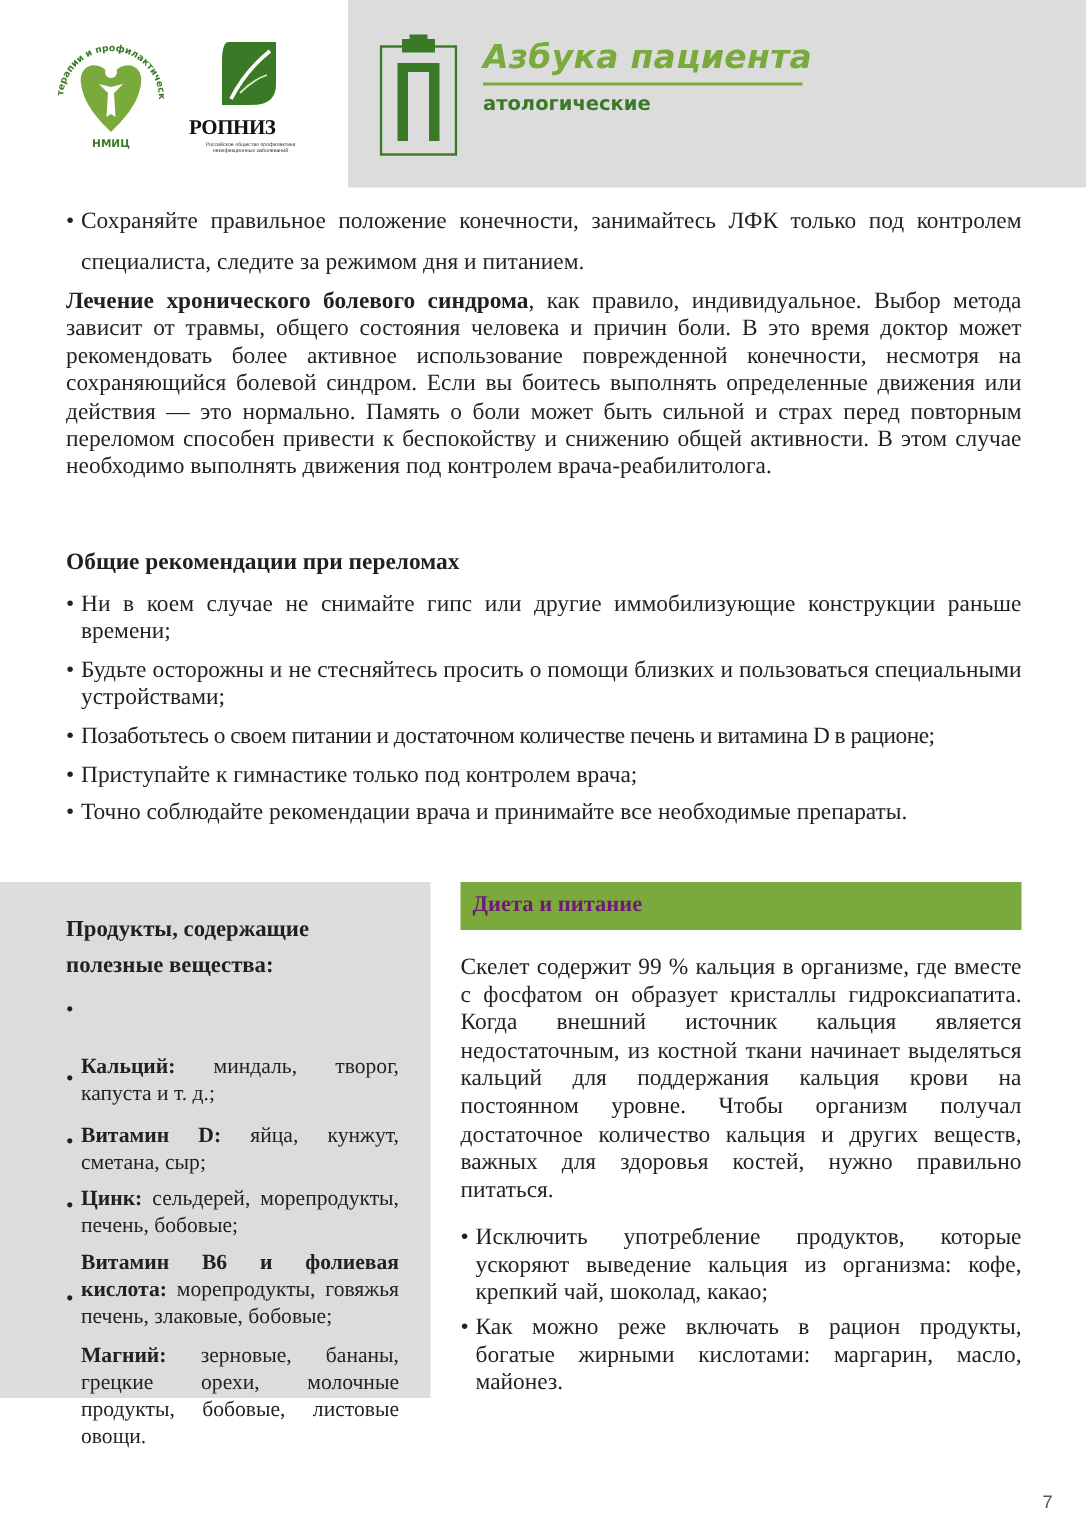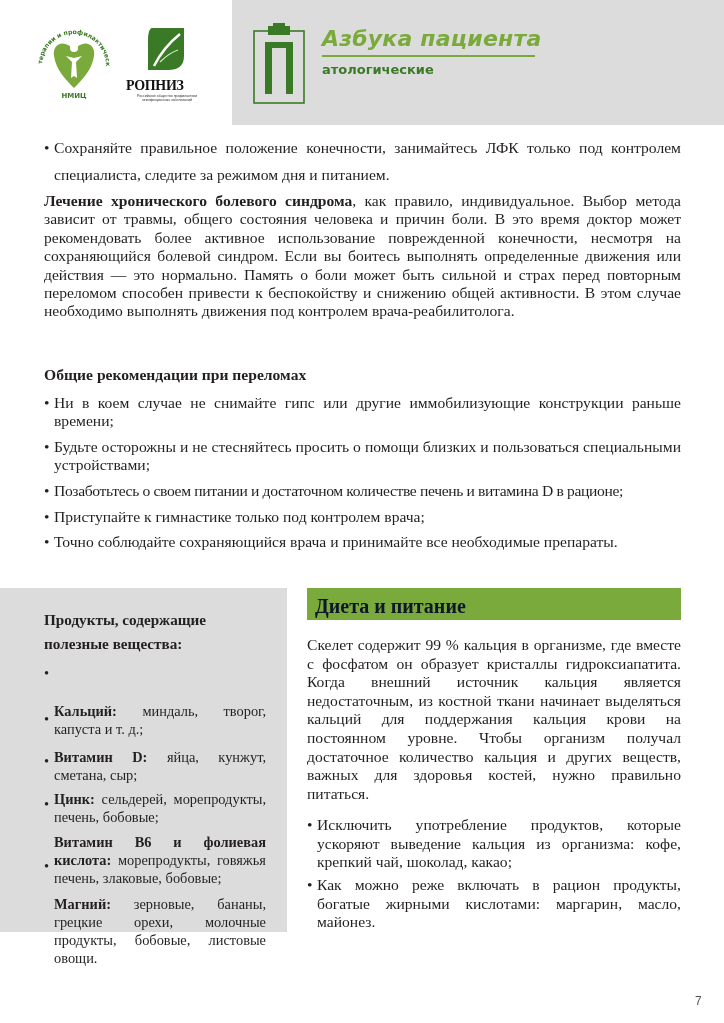--- a/index.html
+++ b/index.html
@@ -35,21 +35,21 @@
 
   
   .side-panel { position: absolute; left: 0; top: 588px; width: 287px; height: 344px; background: #dcdcdc; }
   .side-title { position: absolute; left: 44px; top: 608px; width: 220px; font-size: 15.2px; font-weight: 700; line-height: 24px; }
   .side-item { position: absolute; left: 44px; width: 222px; font-size: 14.4px; line-height: 18px; }
   .side-item .dot { position: absolute; left: 0; top: 0; }
   .side-item .txt { display: block; padding-left: 10px; text-align: justify; margin-top: 38px; }
 
   
   .diet-bar { position: absolute; left: 307px; top: 588px; width: 374px; height: 32px; background: #7aaa3c; }
-  .diet-bar span { position: absolute; left: 8px; top: 7px; color: #0f172a; font-weight: 700; font-size: 20px; }
+  .diet-bar span { position: absolute; left: 8px; top: 7px; color: #701a75; font-weight: 700; font-size: 15px; }
   .diet-p { position: absolute; left: 307px; top: 636px; width: 374px; font-size: 15.6px; line-height: 18.6px; text-align: justify; }
   .diet-b { position: absolute; left: 307px; width: 374px; font-size: 15.6px; line-height: 18.6px; }
   .diet-b .dot { position: absolute; left: 0; top: 0; }
   .diet-b .txt { display: block; padding-left: 10px; text-align: justify; }
 
   .page-num { position: absolute; left: 695px; top: 994px; font-family: "Liberation Sans", sans-serif; font-size: 12px; color: #555; }
 </style>
 </head>
 <body>
 
@@ -115,21 +115,21 @@
 <div class="bullet" style="left:44px; top:482px; width:637px;">
   <span class="dot">•</span>
   <span class="txt" style="text-align:left; white-space:nowrap; letter-spacing:-0.35px;">Позаботьтесь о своем питании и достаточном количестве печень и витамина D в рационе;</span>
 </div>
 <div class="bullet" style="left:44px; top:508px; width:637px;">
   <span class="dot">•</span>
   <span class="txt">Приступайте к гимнастике только под контролем врача;</span>
 </div>
 <div class="bullet" style="left:44px; top:533px; width:637px;">
   <span class="dot">•</span>
-  <span class="txt">Точно соблюдайте сохраняющийся врача и принимайте все необходимые препараты.</span>
+  <span class="txt">Точно соблюдайте рекомендации врача и принимайте все необходимые препараты.</span>
 </div>
 
 <div class="side-panel"></div>
 <div class="side-title">Продукты, содержащие полезные вещества:</div>
 
 <div class="side-item" style="top:664px;">
   <span class="dot">•</span>
   <span class="txt"><b>Кальций:</b><span> миндаль, творог, капуста и т. д.;</span></span>
 </div>
 <div class="side-item" style="top:710px;">

